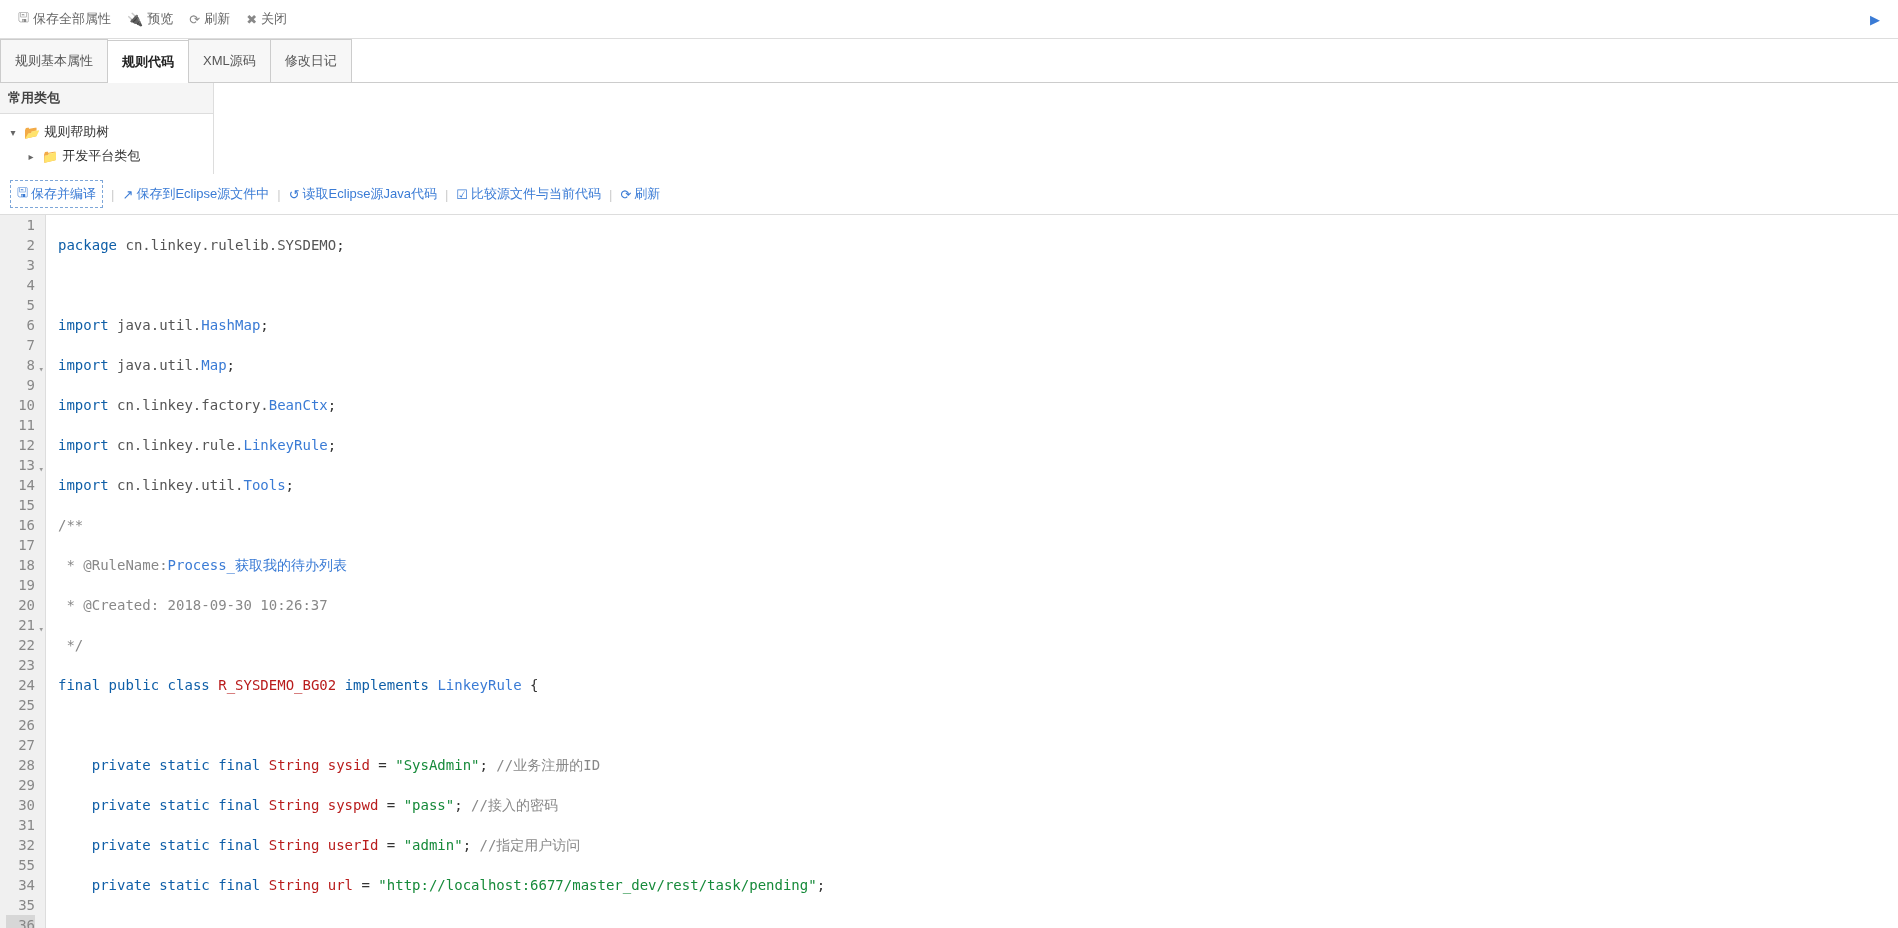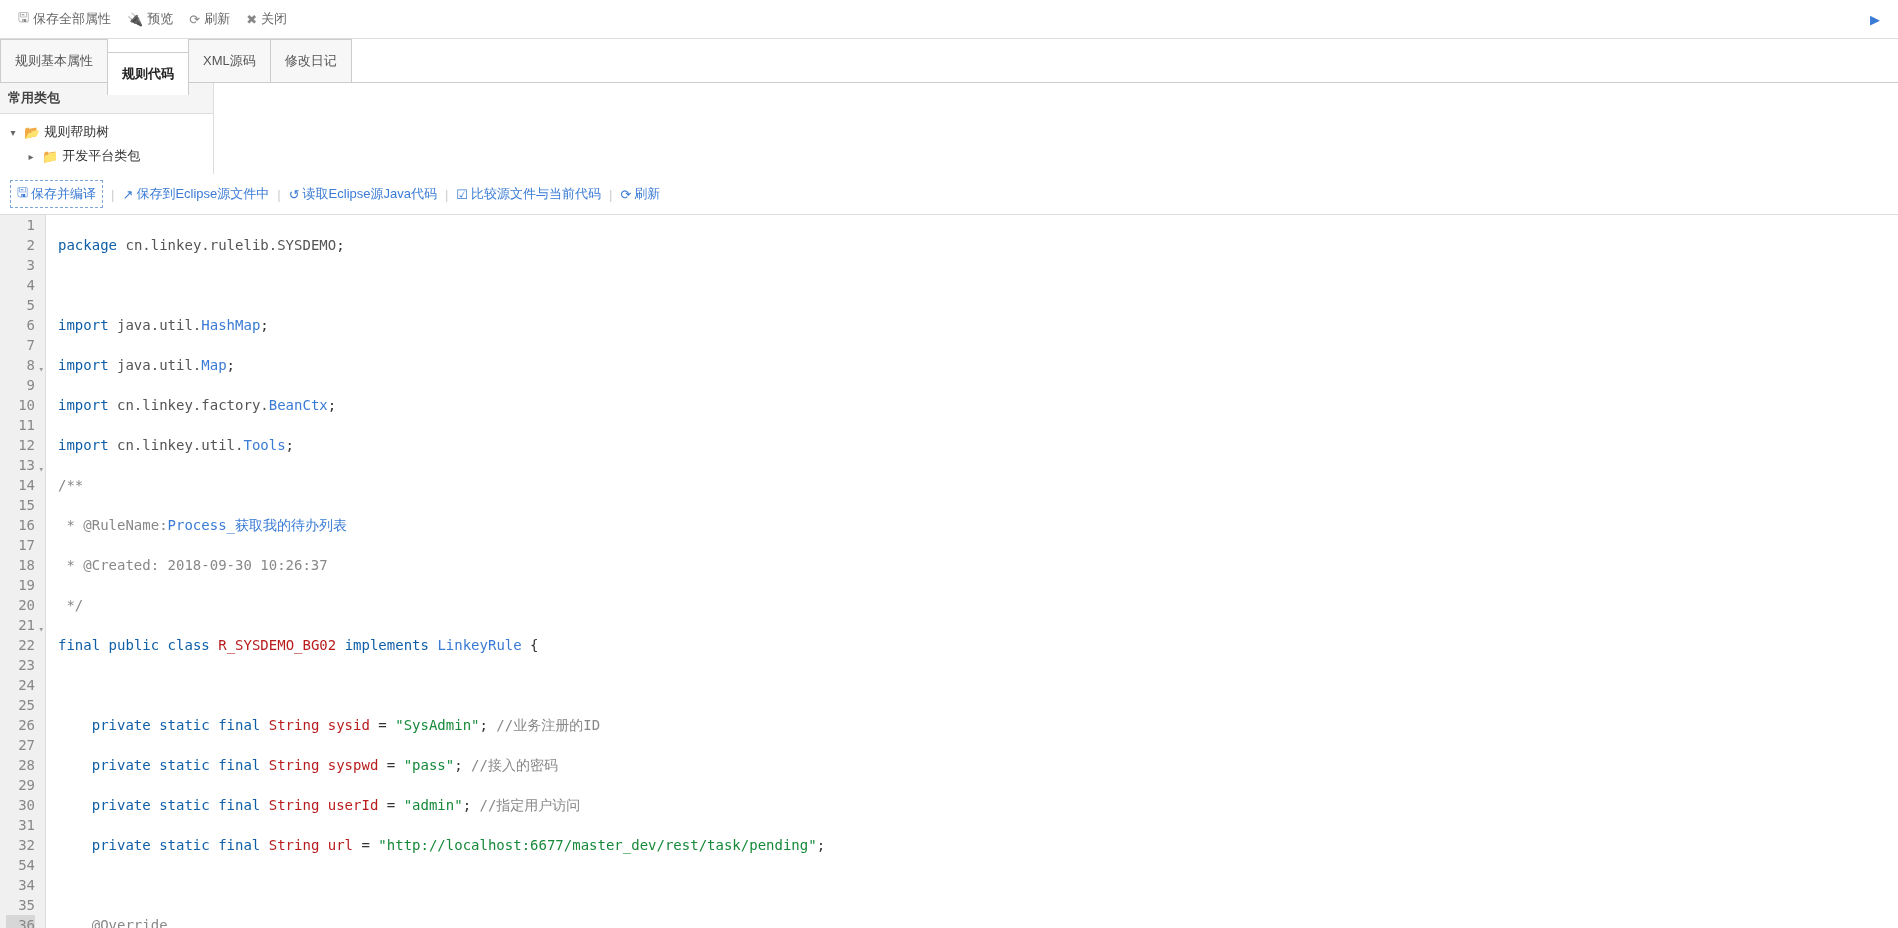--- a/index.html
+++ b/index.html
@@ -5,21 +5,21 @@
 * { margin: 0; padding: 0; box-sizing: border-box; }
 body { font-family: "Microsoft YaHei", Arial, sans-serif; font-size: 13px; color: #333; background: #fff; }
 .top-toolbar { display: flex; align-items: center; padding: 4px 10px; border-bottom: 1px solid #ddd; }
 .top-toolbar .tb-item { display: flex; align-items: center; color: #666; padding: 4px 8px; cursor: pointer; }
 .top-toolbar .tb-item .ico { margin-right: 4px; color: #888; }
 .top-toolbar .spacer { flex: 1; }
 .top-toolbar .play-ico { color: #3a7bd5; cursor: pointer; padding: 4px 8px; }
 
 .tab-bar { display: flex; border-bottom: 1px solid #ccc; }
 .tab { padding: 12px 14px; border: 1px solid #ccc; border-bottom: none; margin-right: -1px; background: #f7f7f7; cursor: pointer; color: #555; }
-.tab.active { background: #fff; font-weight: bold; color: #222; position: relative; top: 13px; }
+.tab.active { background: #fff; font-weight: bold; color: #222; position: relative; top: 1px; }
 
 .main-layout { display: flex; height: calc(928px - 72px); flex-direction: column; }
 .side-panel { width: 214px; border-right: 1px solid #ddd; display: flex; flex-direction: column; }
 .side-header { padding: 6px 8px; background: #f5f5f5; border-bottom: 1px solid #ddd; font-weight: bold; color: #444; }
 .tree { padding: 6px 4px; font-size: 13px; }
 .tree-row { display: flex; align-items: center; padding: 3px 2px; cursor: pointer; }
 .tree-toggle { width: 14px; text-align: center; color: #666; font-size: 10px; }
 .tree-icon { margin: 0 4px; }
 .tree-label { color: #333; }
 .tree-children { padding-left: 18px; }
@@ -154,35 +154,36 @@
           <div class="gline">23</div>
           <div class="gline">24</div>
           <div class="gline">25</div>
           <div class="gline">26</div>
           <div class="gline">27</div>
           <div class="gline">28</div>
           <div class="gline">29</div>
           <div class="gline">30</div>
           <div class="gline">31</div>
           <div class="gline">32</div>
-          <div class="gline">54</div>
+          <div class="gline">55</div>
           <div class="gline">34</div>
           <div class="gline">35</div>
           <div class="gline highlight">36</div>
           <div class="gline">37</div>
           <div class="gline">38</div>
           <div class="gline">39</div>
           <div class="gline">40</div>
         </div>
       <div class="code-lines">
 <div class="cline"><span class="kw">package</span> <span class="pkg">cn.linkey.rulelib.SYSDEMO</span>;</div>
 <div class="cline"></div>
 <div class="cline"><span class="kw">import</span> <span class="pkg">java.util.</span><span class="typ">HashMap</span>;</div>
 <div class="cline"><span class="kw">import</span> <span class="pkg">java.util.</span><span class="typ">Map</span>;</div>
 <div class="cline"><span class="kw">import</span> <span class="pkg">cn.linkey.factory.</span><span class="typ">BeanCtx</span>;</div>
+<div class="cline"><span class="kw">import</span> <span class="pkg">cn.linkey.rule.</span><span class="typ">LinkeyRule</span>;</div>
 <div class="cline"><span class="kw">import</span> <span class="pkg">cn.linkey.util.</span><span class="typ">Tools</span>;</div>
 <div class="cline"><span class="com">/**</span></div>
 <div class="cline"><span class="com"> * @RuleName:</span><span class="typ">Process_获取我的待办列表</span></div>
 <div class="cline"><span class="com"> * @Created:</span><span class="com"> 2018-09-30 10:26:37</span></div>
 <div class="cline"><span class="com"> */</span></div>
 <div class="cline"><span class="kw">final</span> <span class="kw">public</span> <span class="kw">class</span> <span class="id">R_SYSDEMO_BG02</span> <span class="kw">implements</span> <span class="typ">LinkeyRule</span><span> {</span></div>
 <div class="cline"></div>
 <div class="cline">    <span class="kw">private static final</span> <span class="id">String</span> <span class="id">sysid</span><span> = </span><span class="str">"SysAdmin"</span>;<span class="com"> //业务注册的ID</span></div>
 <div class="cline">    <span class="kw">private static final</span> <span class="id">String</span> <span class="id">syspwd</span><span> = </span><span class="str">"pass"</span>;<span class="com"> //接入的密码</span></div>
 <div class="cline">    <span class="kw">private static final</span> <span class="id">String</span> <span class="id">userId</span><span> = </span><span class="str">"admin"</span>;<span class="com"> //指定用户访问</span></div>

